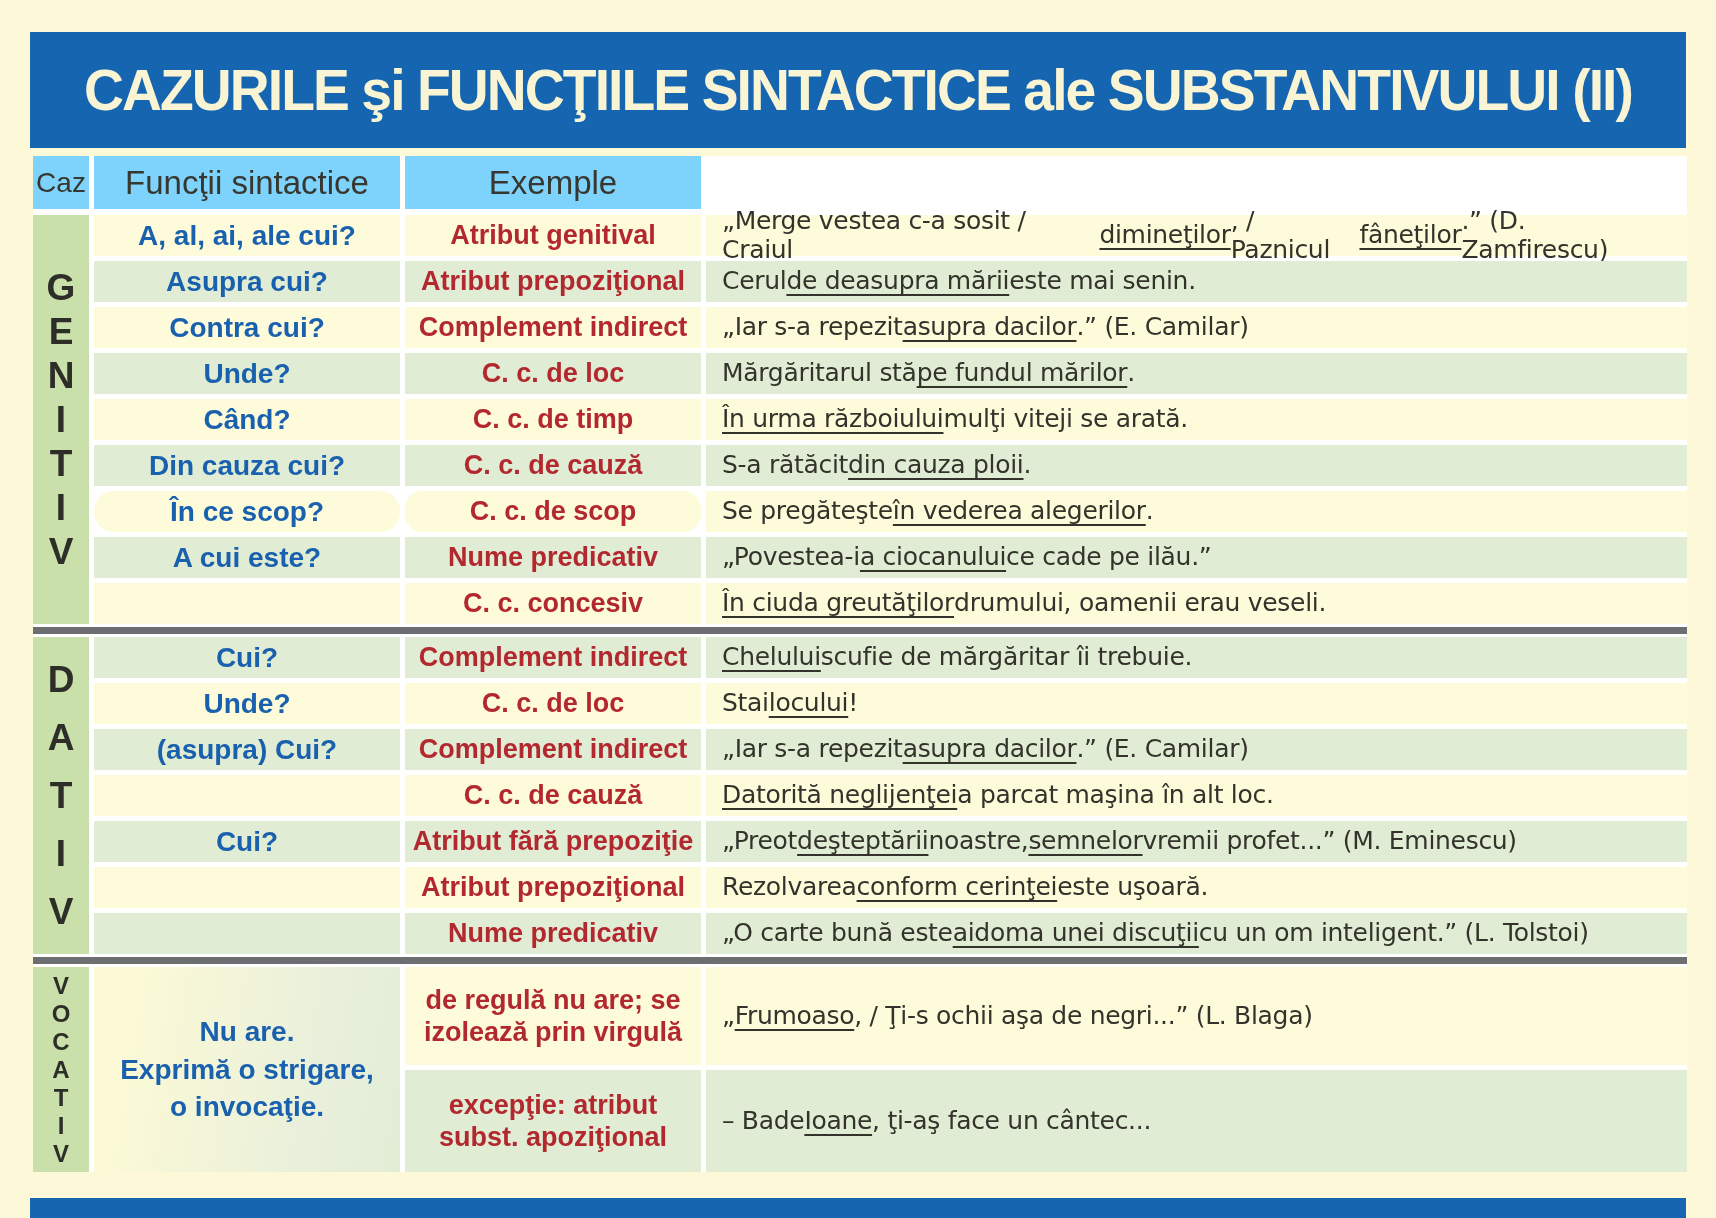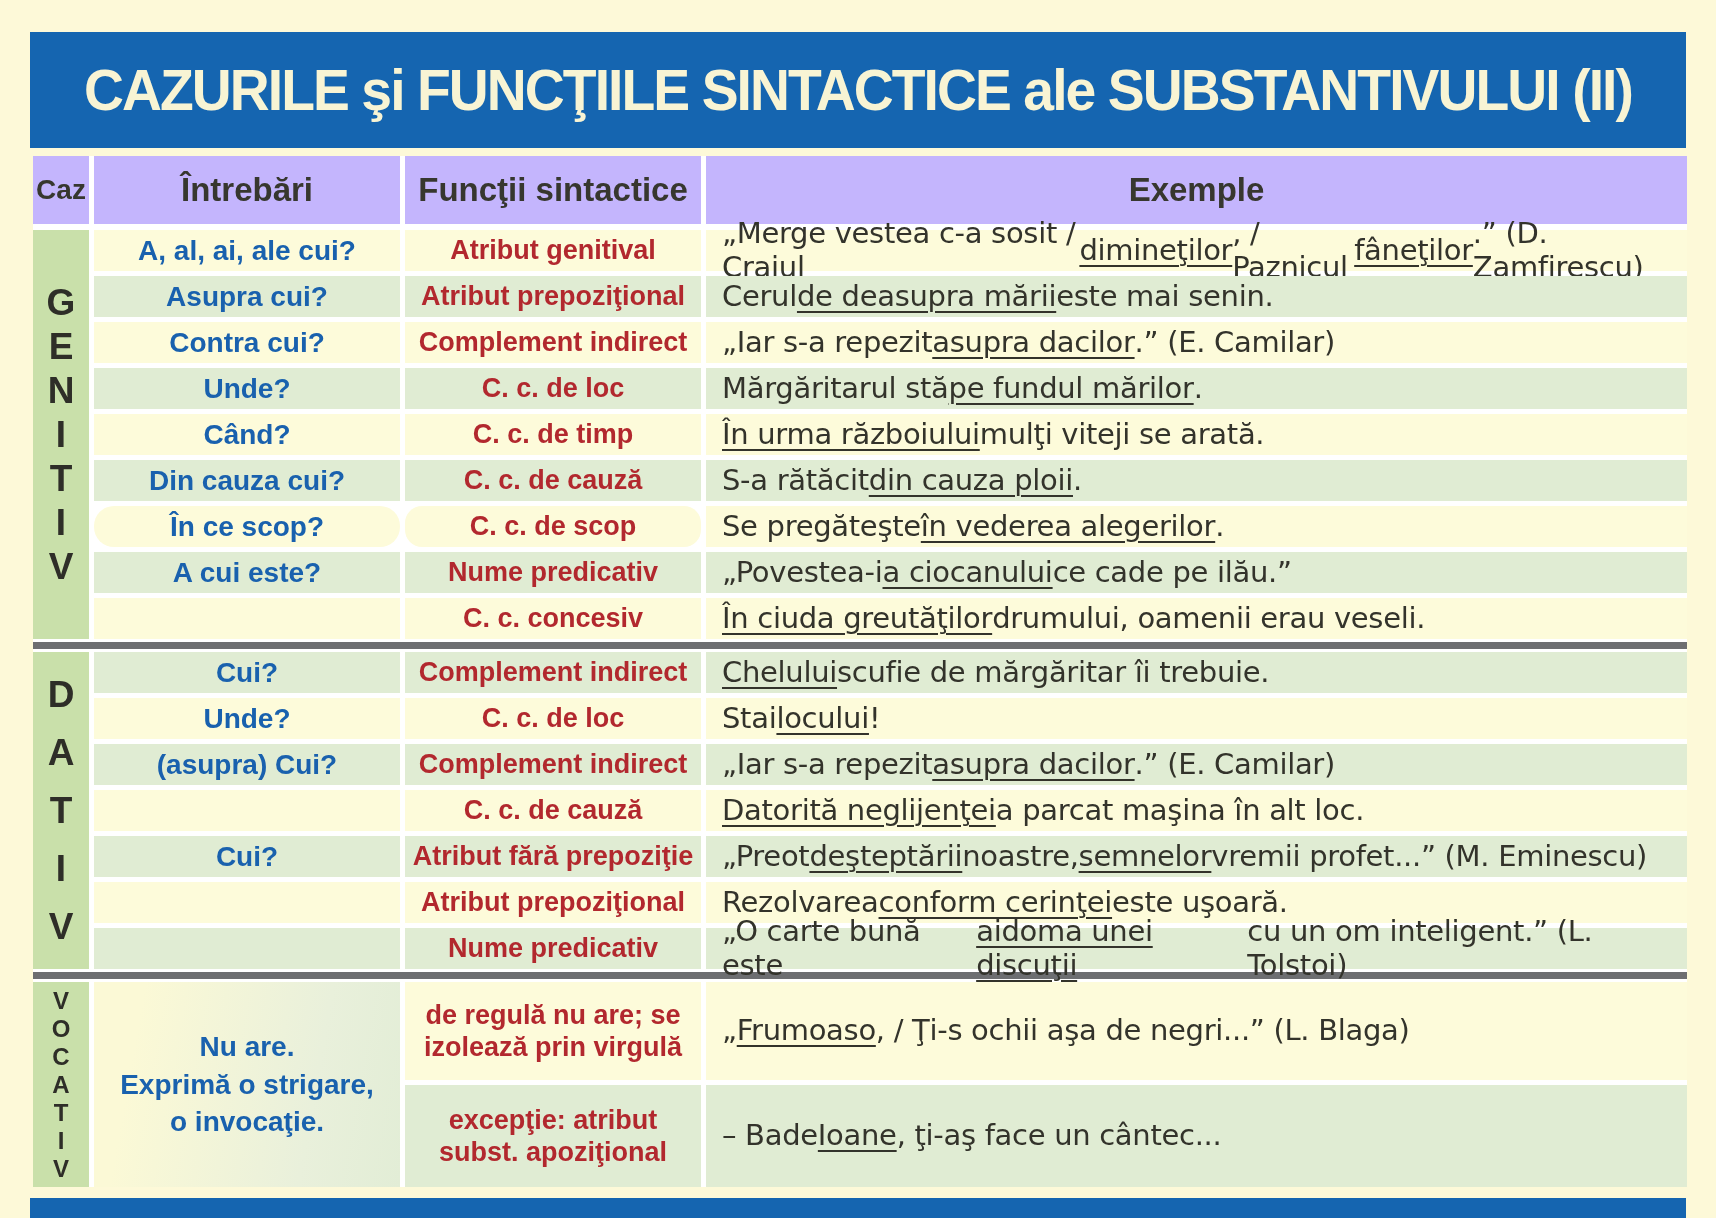--- a/index.html
+++ b/index.html
@@ -11,61 +11,60 @@
   .title-band h1{margin:0;color:#f8f4d4;font-size:57px;font-weight:bold;letter-spacing:-2px;
     white-space:nowrap;transform:scaleX(0.97);}
 
   .bottom-band{position:absolute;left:30px;top:1198px;width:1656px;height:20px;background:#1565b0;}
 
   .table-wrap{position:absolute;left:33px;top:156px;width:1654px;background:#ffffff;}
 
   .grid{display:grid;grid-template-columns:56px 306px 296px 1fr;column-gap:5px;row-gap:5px;}
 
   .header-row{margin-bottom:6px;}
-  .header-row .cell{background:#c4b5fd;height:68px;color:#37372f;font-weight:bold;}
+  .header-row .cell{background:#7dd3fc;height:53px;color:#37372f;font-weight:normal;}
   .hdr{display:flex;align-items:center;justify-content:center;font-size:33px;}
   .hdr-caz{font-size:28px;}
 
   .cell{display:flex;align-items:center;justify-content:center;}
   .yellow{background:#fdfbda;}
   .green{background:#e0ecd3;}
 
   .case-cell{background:#c9e0aa;grid-column:1;flex-direction:column;
     color:#2e2e28;font-weight:bold;}
   .sec0 .case-cell div{font-size:37px;line-height:44px;}
   .sec1 .case-cell div{font-size:37px;line-height:58px;}
   .sec2 .case-cell div{font-size:24px;line-height:28px;}
 
   .sec0,.sec1{grid-auto-rows:41px;}
   .sec2{grid-template-rows:98px 102px;}
 
   .q-cell{color:#1961ae;font-weight:bold;font-size:28px;text-align:center;}
   .f-cell{color:#b2282e;font-weight:bold;font-size:27px;text-align:center;line-height:1.2;padding:0 6px;}
-  .e-cell{justify-content:flex-start;color:#33332b;font-size:29px;
+  .e-cell{justify-content:flex-start;color:#33332b;font-size:25px;
     font-family:"DejaVu Sans",sans-serif;letter-spacing:-0.3px;padding:0 10px 0 16px;line-height:1.15;}
   .e-cell .u{text-decoration:underline;text-decoration-thickness:2px;text-underline-offset:5px;}
 
   .q-cell.merged{background:linear-gradient(100deg,#fbf9d6 15%,#e9f0db 70%,#e2edd6 100%);
     flex-direction:column;line-height:1.35;}
 
   .divider{height:7px;background:#6d6e71;margin:3px 0;}
 </style>
 </head>
 <body>
 
 <div class="page">
 
   <div class="title-band">
     <h1>CAZURILE şi FUNCŢIILE SINTACTICE ale SUBSTANTIVULUI (II)</h1>
   </div>
 
   <div class="table-wrap">
     <div class="grid header-row">
       <div class="cell hdr hdr-caz">Caz</div>
-      <div class="cell hdr">Întrebări</div>
       <div class="cell hdr">Funcţii sintactice</div>
       <div class="cell hdr">Exemple</div>
     </div>
     <div id="sections">
         <div class="grid section sec0">
           <div class="cell case-cell" style="grid-row: 1 / span 9;">
             <div class="">G</div>
             <div class="">E</div>
             <div class="">N</div>
             <div class="">I</div>

